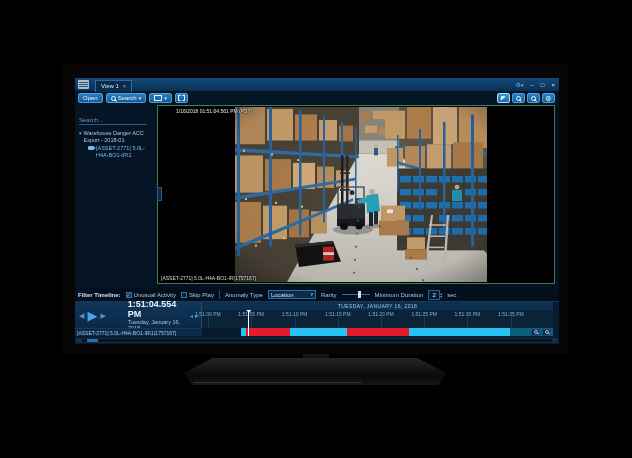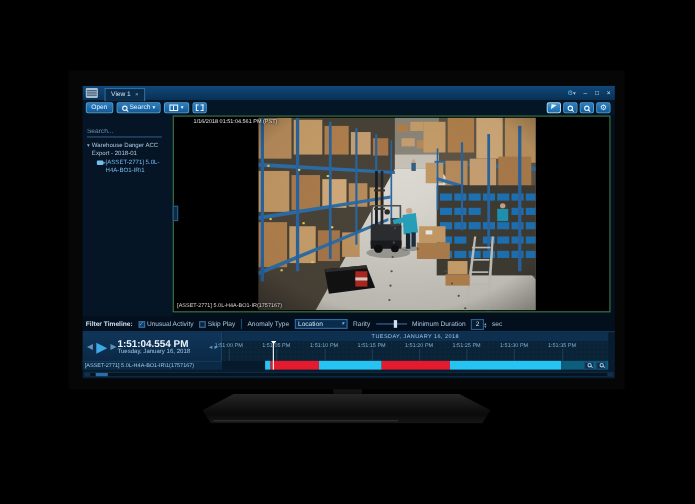--- a/index.html
+++ b/index.html
@@ -87,21 +87,21 @@
   .spin{display:flex;flex-direction:column;line-height:3px;}
   .spin i{font-style:normal;font-size:4px;color:#6fa5cc;cursor:pointer;}
 
   
   .playarea{height:43px;flex:none;position:relative;background:#081c30;border-top:1px solid #123a5c;box-sizing:border-box;}
   .pb-left{position:absolute;left:0;top:0;width:127px;height:34px;background:linear-gradient(180deg,#10365a,#0a2440);border-right:1px solid #1a4a70;box-sizing:border-box;}
   .pb-controls{display:flex;align-items:center;height:26px;padding-left:3px;}
   .pbtn{cursor:pointer;line-height:1;}
   .pbtn.small{font-size:7px;color:#5f93bb;margin:0 1px;}
   .pbtn.big{font-size:13px;color:#3fa9e8;margin:0 2px;}
-  .pb-time{margin-left:0;}
+  .pb-time{margin-left:21px;}
   .pt{font-size:9px;font-weight:bold;color:#e9f4fd;line-height:10px;}
   .pd{font-size:5.5px;color:#9cc3e2;}
   .pb-jumps{margin-left:auto;margin-right:3px;display:flex;gap:2px;font-size:6px;color:#5f93bb;}
   .jbtn{cursor:pointer;}
   .cam-row{position:absolute;left:0;top:26px;width:127px;height:8px;background:#0a2a46;border-top:1px solid #123a5c;box-sizing:border-box;display:flex;align-items:center;padding-left:2px;font-size:5px;color:#9fc6e6;white-space:nowrap;overflow:hidden;cursor:pointer;}
 
   .tl{position:absolute;left:127px;right:6px;top:0;height:34px;background:#0a2337;background-image:radial-gradient(#13344f 0.5px,transparent 0.6px);background-size:4px 4px;}
   .tl-header{position:absolute;left:0;right:0;top:0;height:8px;background:#0e3050;color:#9fc8ea;font-size:5px;text-align:center;line-height:8px;letter-spacing:.4px;}
   .tl-scale{position:absolute;left:0;right:0;top:8px;height:7px;}
   .tl-label{position:absolute;top:1px;transform:translateX(-50%);font-size:5px;color:#7fb0d6;white-space:nowrap;}

